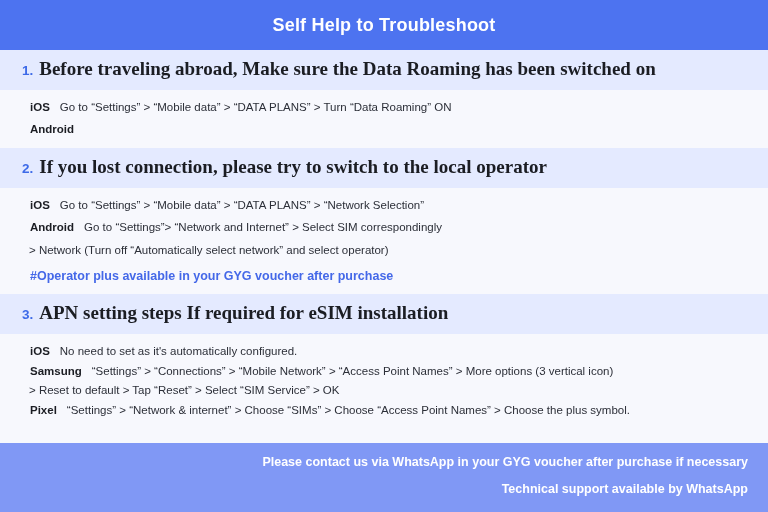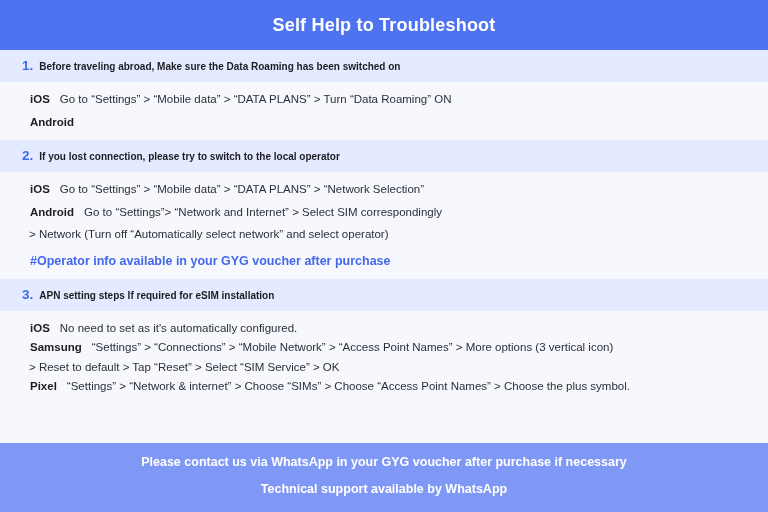--- a/index.html
+++ b/index.html
@@ -63,23 +63,24 @@
   }
   .section-num {
     color: #3d6ae8;
     font-size: 13.5px;
     font-weight: bold;
     margin-right: 6px;
     white-space: nowrap;
   }
   .section-title {
     color: #1b1d23;
-    font-size: 10px;
+    font-size: 19px;
     font-weight: bold;
     line-height: 1.2;
+    font-family: Liberation Serif, serif;
   }
 
   .section-body {
     padding: 10px 22px 10px 30px;
     border-radius: 19px;
   }
 
   .step-row {
     display: flex;
     align-items: baseline;
@@ -123,21 +124,21 @@
     margin-bottom: 4px;
   }
 
   
   .footer-band {
     flex: 0 0 auto;
     background: #8098f5;
     padding: 12px 20px 14px 20px;
     display: flex;
     flex-direction: column;
-    align-items: center;
+    align-items: flex-end;
     justify-content: center;
   }
   .footer-line {
     color: #ffffff;
     font-size: 12.5px;
     font-weight: bold;
     text-align: center;
     line-height: 1.25;
   }
   .footer-line + .footer-line {
@@ -179,21 +180,21 @@
       <div class="section-body">
         <div class="step-row">
           <span class="device-label">iOS</span>
           <span class="step-text">Go to “Settings” &gt; “Mobile data” &gt; “DATA PLANS” &gt; “Network Selection”</span>
         </div>
         <div class="step-row">
           <span class="device-label">Android</span>
           <span class="step-text">Go to “Settings”&gt;  “Network and Internet” &gt; Select SIM correspondingly</span>
         </div>
         <div class="cont-row">&gt; Network (Turn off “Automatically select network” and select operator)</div>
-        <div class="note-row">#Operator info available in your GYG voucher after purchase</div>
+        <div class="note-row">#Operator plus available in your GYG voucher after purchase</div>
       </div>
     </div>
 
     <div class="section">
       <div class="section-band">
         <span class="section-num">3.</span>
         <span class="section-title">APN setting steps If required for eSIM installation</span>
       </div>
       <div class="section-body tight">
         <div class="step-row">

